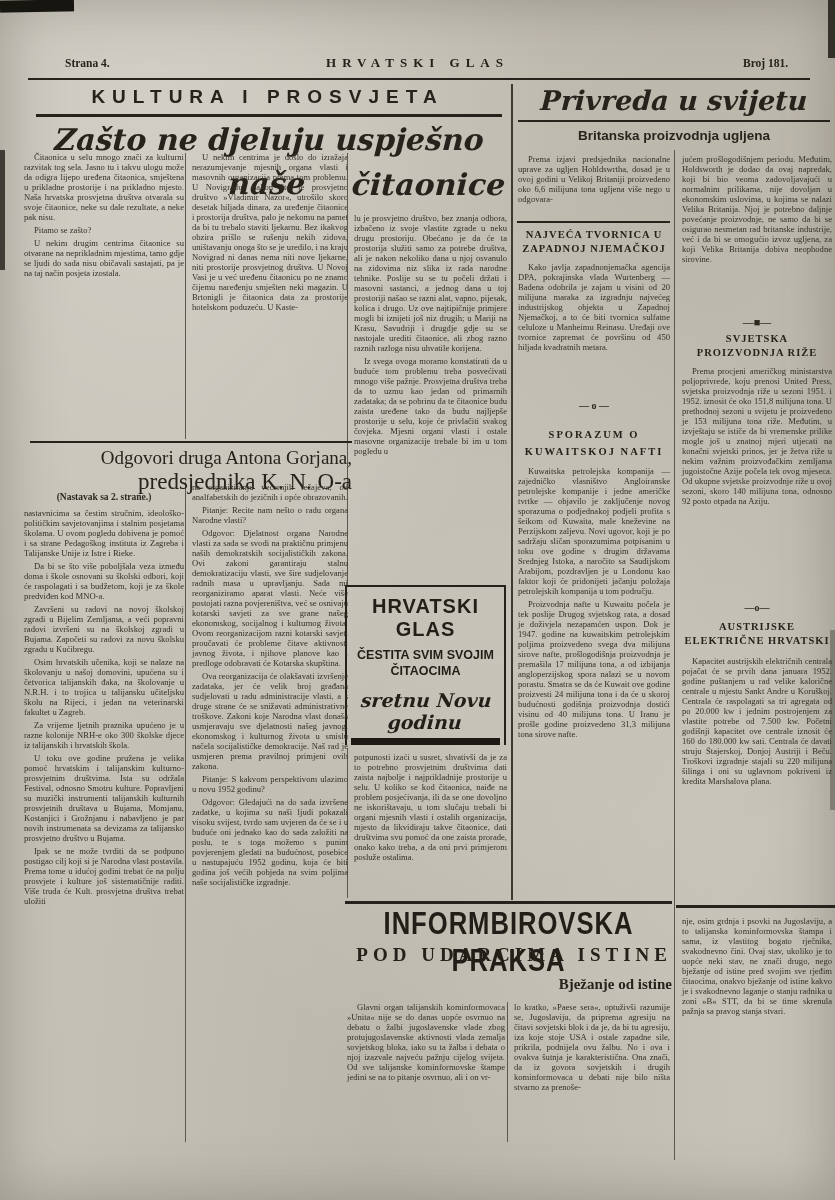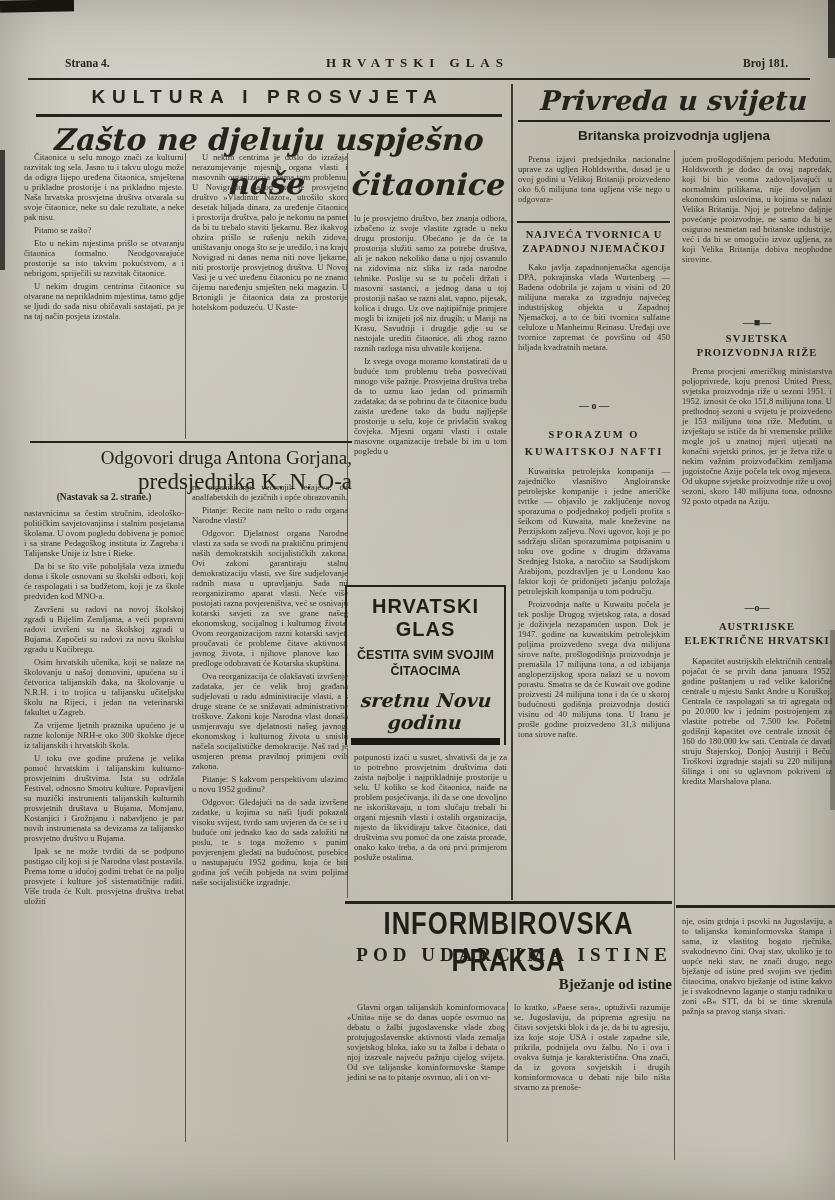--- a/index.html
+++ b/index.html
@@ -59,21 +59,20 @@
 
   <div class="sec-title" style="left:30px;top:86px;width:475px;font-size:19px;letter-spacing:7px;">KULTURA I PROSVJETA</div>
   <div class="rule" style="left:36px;top:114px;width:466px;height:3px;"></div>
 
   <div class="script headline1">Zašto ne djeluju uspješno naše</div>
   <div class="script headline2">čitaonice</div>
 
   <div class="col" style="left:24px;top:152px;width:160px;">
       <p>Čitaonica u selu mnogo znači za kulturni razvitak tog sela. Jasno tu i takvu ulogu može da odigra lijepo uređena čitaonica, smještena u prikladne prostorije i na prikladno mjesto. Naša hrvatska prosvjetna društva otvarala su svoje čitaonice, neke su dale rezultate, a neke pak nisu.</p>
       <p>Pitamo se zašto?</p>
-      <p>Eto u nekim mjestima prišlo se otvaranju čitaonica formalno. Neodgovarajuće prostorije sa isto takvim pokućstvom, a i nebrigom, spriječili su razvitak čitaonice.</p>
       <p>U nekim drugim centrima čitaonice su otvarane na neprikladnim mjestima, tamo gdje se ljudi do sada nisu običavali sastajati, pa je na taj način posjeta izostala.</p>
     </div>
   <div class="col" style="left:192px;top:152px;width:156px;">
       <p>U nekim centrima je došlo do izražaja nerazumjevanje mjesnih organa vlasti i masovnih organizacija prema tom problemu. U Novigradu, nakon što je prosvjetno društvo »Vladimir Nazor«, utrošilo skoro desetak hiljada dinara, za uređenje čitaonice i prostorija društva, palo je nekomu na pamet da bi tu trebalo staviti ljekarnu. Bez ikakvog obzira prišlo se rušenju nekih zidova, uništavanju onoga što se je uredilo, i na kraju Novigrad ni danas nema niti nove ljekarne, niti prostorije prosvjetnog društva. U Novoj Vasi je u već uređenu čitaonicu po ne znamo čijemu naređenju smješten neki magazin. U Brtonigli je čitaonica data za prostorije hotelskom poduzeću. U Kaste-</p>
     </div>
   <div class="col cont" style="left:354px;top:213px;width:153px;">
       <p>lu je prosvjetno društvo, bez znanja odbora, izbačeno iz svoje vlastite zgrade u neku drugu prostoriju. Obećano je da će ta prostorija služiti samo za potrebe društva, ali je nakon nekoliko dana u njoj osvanulo na zidovima niz slika iz rada narodne tehnike. Poslije su se tu počeli držati i masovni sastanci, a jednog dana u toj prostoriji našao se razni alat, vapno, pijesak, kolica i drugo. Uz ove najtipičnije primjere mogli bi iznijeti još niz drugih; u Mariji na Krasu, Savudriji i drugdje gdje su se nastojale urediti čitaonice, ali zbog razno raznih razloga nisu uhvatile korijena.</p>
       <p>Iz svega ovoga moramo konstatirati da u buduće tom problemu treba posvećivati mnogo više pažnje. Prosvjetna društva treba da to uzmu kao jedan od primarnih zadataka; da se pobrinu da te čitaonice budu zaista uređene tako da budu najljepše prostorije u selu, koje će privlačiti svakog čovjeka. Mjesni organi vlasti i ostale masovne organizacije trebale bi im u tom pogledu u</p>
     </div>
   <div class="col cont" style="left:354px;top:752px;width:153px;">

